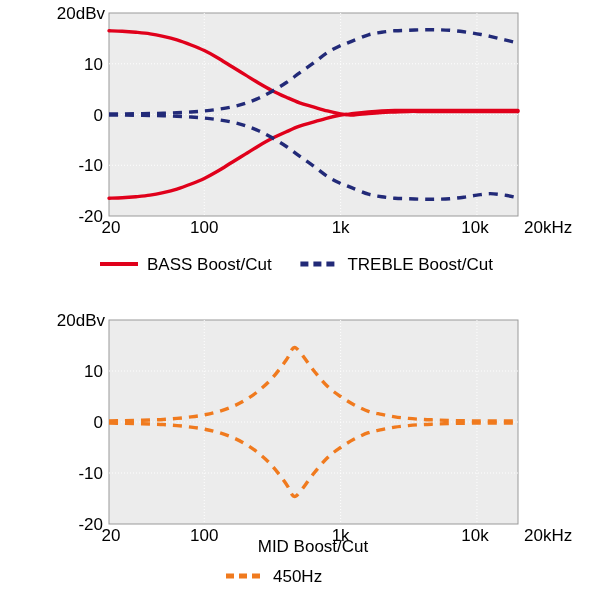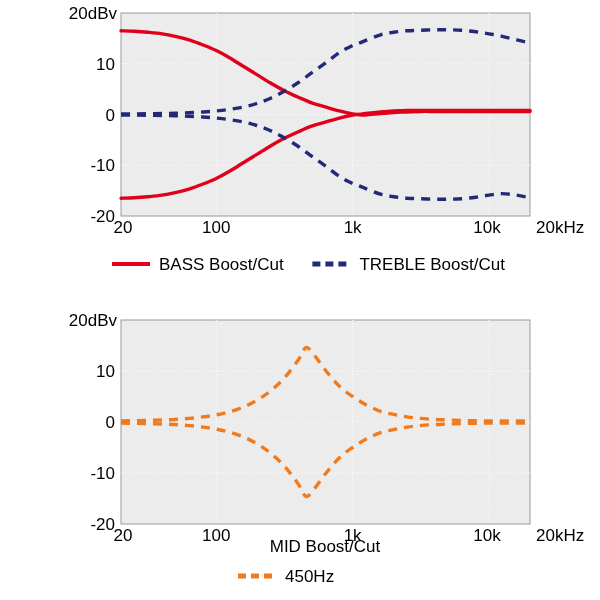--- a/index.html
+++ b/index.html
@@ -16,21 +16,21 @@
     overflow: hidden;
     position: relative;
   }
   .page {
     position: absolute;
     left: 0; top: 0;
     width: 600px; height: 600px;
   }
   .panel {
     position: absolute;
-    left: 12px;
+    left: 0;
     width: 576px;
   }
   #panel-top   { top: 0px;   height: 290px; }
   #panel-bottom{ top: 300px; height: 300px; }
 
   svg.plot {
     display: block;
   }
 
   .axis-text {

